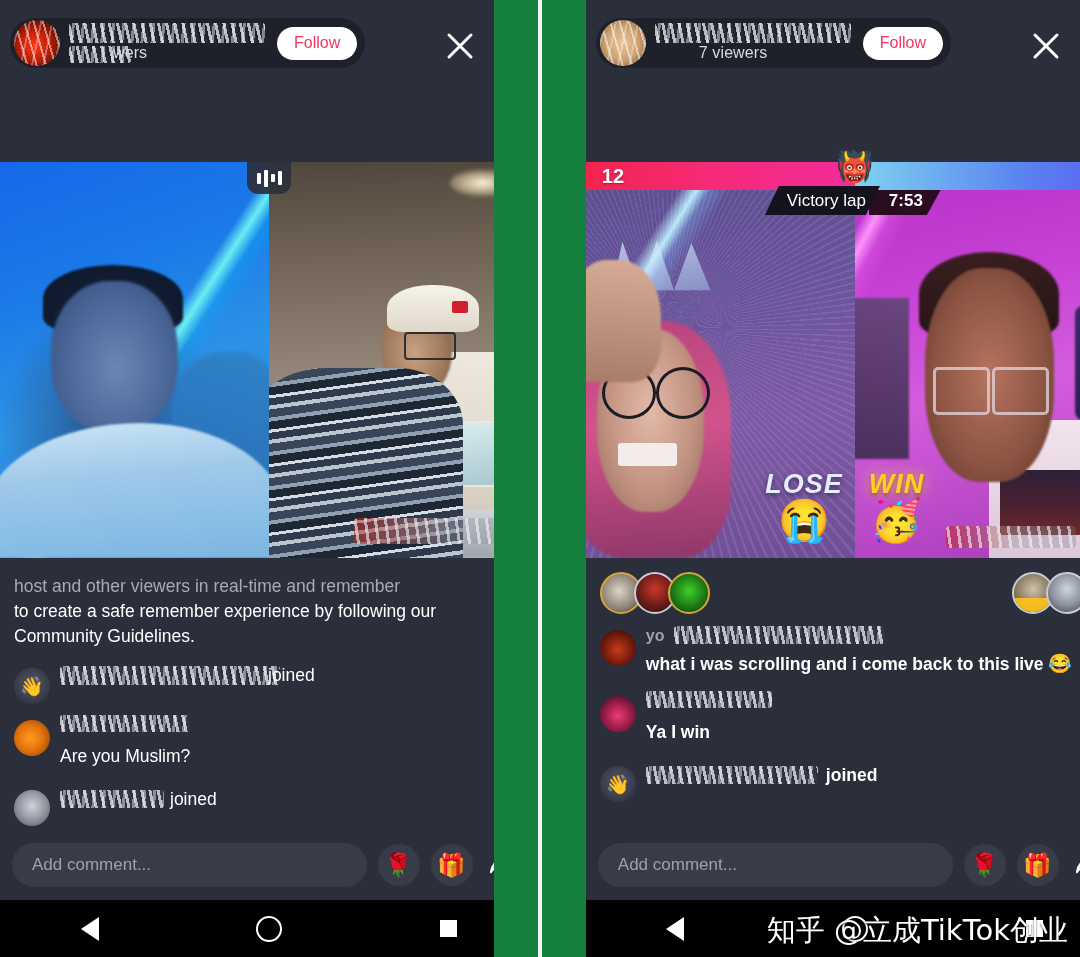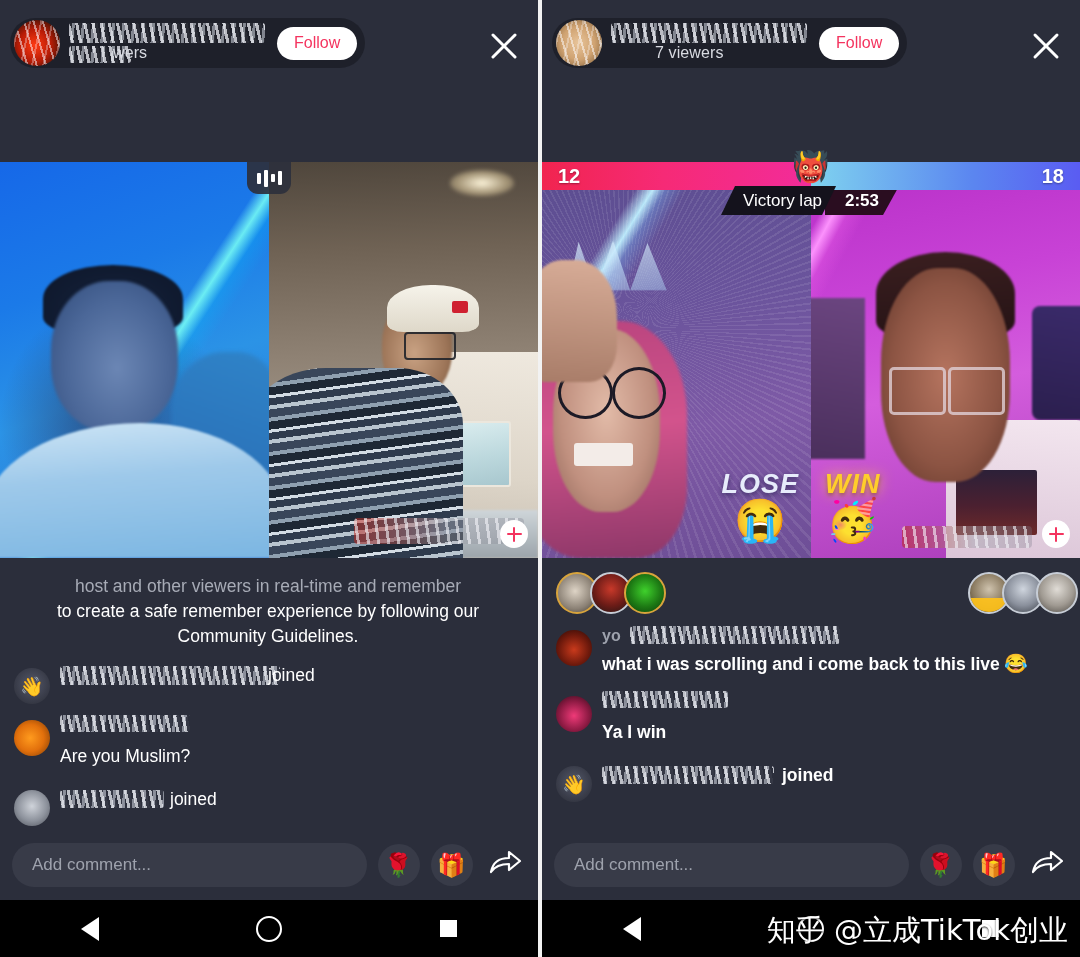--- a/index.html
+++ b/index.html
@@ -1,17 +1,17 @@
 <!DOCTYPE html>
 <html><head>
 <meta charset="utf-8">
 <style>
   html,body{margin:0;padding:0;background:#0a0a0c;}
   body{width:1080px;height:957px;overflow:hidden;font-family:"Liberation Sans",sans-serif;}
-  .screen{position:relative;width:1080px;height:957px;display:flex;background:#15803d;}
+  .screen{position:relative;width:1080px;height:957px;display:flex;background:#15803d;gap:44px;}
   .panel{position:relative;width:538px;height:957px;background:#2b2e3b;overflow:hidden;}
   .panel.right{width:538px;}
   .divider{width:4px;height:957px;background:#f2f2f2;}
 
   
   .host-bar{position:absolute;top:18px;left:10px;display:flex;align-items:center;
             height:50px;padding:0 8px 0 4px;border-radius:26px;background:rgba(22,24,32,.62);z-index:9;}
   .avatar{width:46px;height:46px;border-radius:50%;flex:none;position:relative;overflow:hidden;}
   .av-red{background:radial-gradient(circle at 45% 55%,#ff3a12 0%,#b81c06 45%,#4a1205 78%,#2a0c04 100%);}
   .av-skin{background:radial-gradient(circle at 48% 50%,#e8c49a 0%,#cfa271 50%,#8d6b44 85%,#4a3a28 100%);}
@@ -159,21 +159,21 @@
   .vav.ring-gold{border-color:#d8a43c;}
   .vav.ring-silver{border-color:#c7cdd6;}
   .vav.g1{background:radial-gradient(circle at 45% 45%,#ded4c6 0%,#8b8175 60%,#3a352e 100%);}
   .vav.g2{background:radial-gradient(circle at 50% 40%,#c8392a 0%,#6d1c17 55%,#1e1413 100%);}
   .vav.g3{background:radial-gradient(circle at 50% 45%,#3fd12c 0%,#1d7a14 55%,#0d3a0a 100%);}
   .vav.g4{background:radial-gradient(circle at 50% 40%,#cfc3ae 0%,#8a7a60 55%,#3b3326 100%);}
   .vav.g5{background:radial-gradient(circle at 50% 40%,#cfd5de 0%,#8a909c 55%,#3b3f48 100%);}
   .vav.g6{background:radial-gradient(circle at 50% 40%,#e0dcd6 0%,#a09a92 55%,#4b4742 100%);}
   .vbadge{position:absolute;left:0;bottom:0;width:100%;height:38%;background:#ffc21a;opacity:.92;}
 
-  .sysmsg{padding:0 16px 8px 14px;text-align:center;}
+  .sysmsg{padding:0 16px 8px 14px;}
   .sysmsg .line{font-size:17.5px;line-height:25px;color:#ffffff;}
   .sysmsg .line.dim{color:#a7abb6;}
   .msg{position:relative;display:flex;padding:9px 12px 0 14px;}
   .msg .mav{width:36px;height:36px;border-radius:50%;flex:none;position:relative;overflow:hidden;margin-top:2px;}
   .mav.orange{background:radial-gradient(circle at 45% 50%,#ff9b1e 0%,#e2700c 50%,#7a3a05 100%);}
   .mav.grey{background:radial-gradient(circle at 50% 45%,#cfd3da 0%,#8d929c 55%,#4a4e57 100%);}
   .mav.dark{background:radial-gradient(circle at 50% 45%,#55596a 0%,#3a3d4a 60%,#2a2c36 100%);}
   .mav.pinkdark{background:radial-gradient(circle at 50% 55%,#ef3a78 0%,#8d1a43 55%,#2a0d18 100%);}
   .mav.reddark{background:radial-gradient(circle at 50% 55%,#c93a1c 0%,#701a0c 55%,#230806 100%);}
   .mav .wave{position:absolute;inset:0;display:flex;align-items:center;justify-content:center;font-size:19px;}
@@ -346,21 +346,21 @@
     <div class="scorebar">
       <div class="score-l">
         <span class="score-num">12</span>
       </div>
       <div class="score-r">
         <span class="score-num">18</span>
       </div>
       <div class="score-mascot">👹</div>
     </div>
     <div class="vlap">Victory lap</div>
-    <div class="timer">2:53</div>
+    <div class="timer">7:53</div>
 
     <div class="stage rightstage">
       <div class="cam camC">
         <div class="wallnoise"></div>
         <div class="tiara"></div>
         <div class="hair"></div>
         <div class="face"></div>
         <div class="spec"></div>
         <div class="spec2"></div>
         <div class="teeth"></div>

